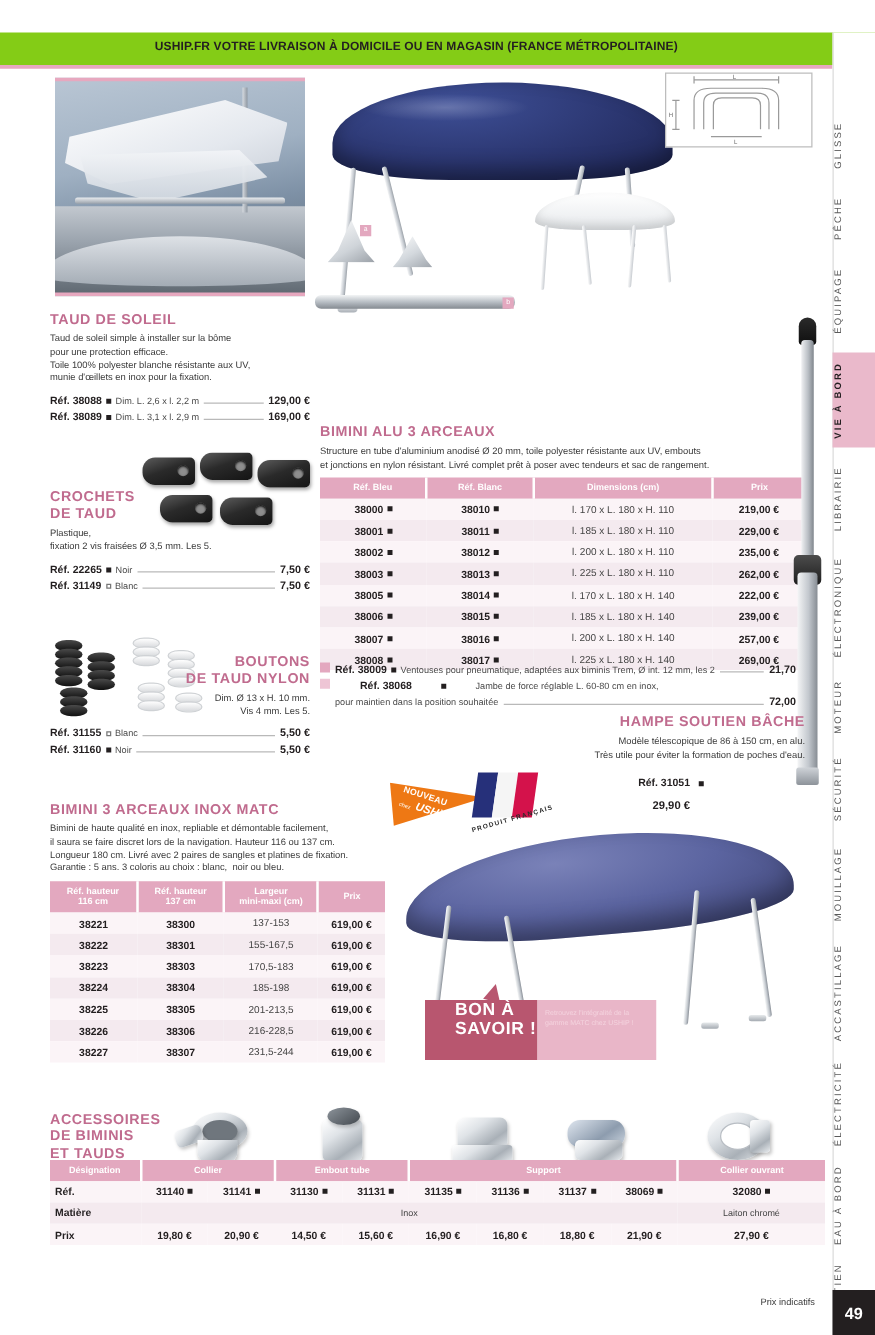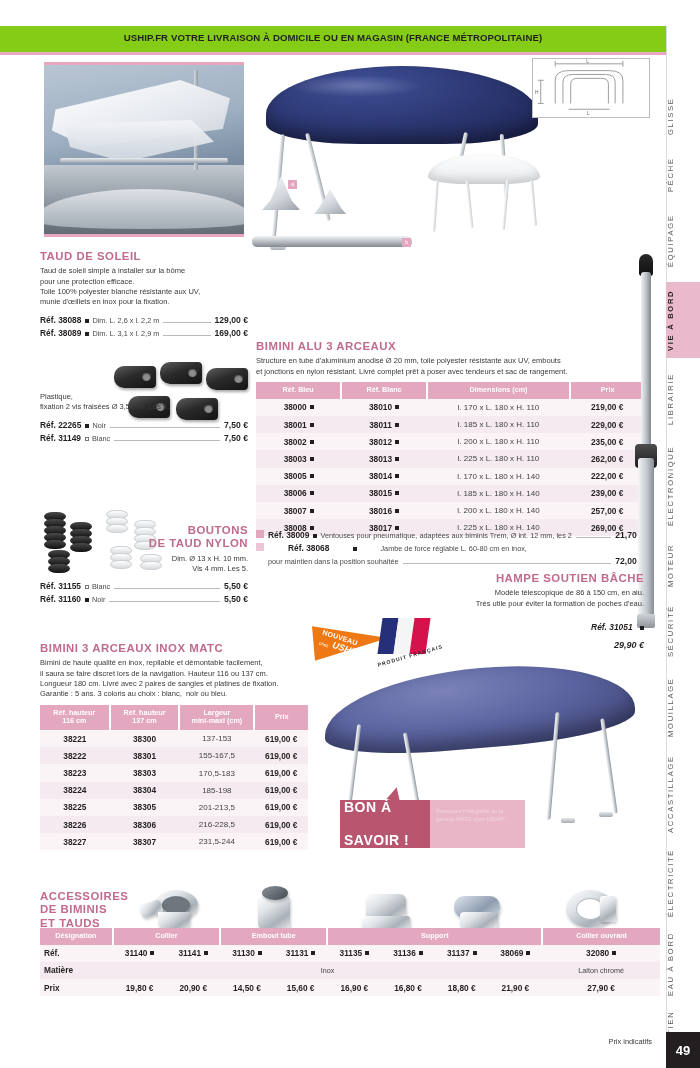--- a/index.html
+++ b/index.html
@@ -190,21 +190,21 @@
      box-shadow: inset 0 -10px 18px rgba(0,0,0,.3);
      transform: skewY(-5deg);
   }
   #photo-inox .leg { position:absolute; background:linear-gradient(90deg,#fafbfb,#c3c8ce 60%,#8a9098); border-radius:2px; }
   #photo-inox .ft { position:absolute; width:14px; height:5px; background:linear-gradient(180deg,#e7eaec,#a4aab1); border-radius:2px; }
 
   
   #bonasavoir { position:absolute; left:340px; top:800px; width:185px; height:48px; }
   #bonasavoir .left {
      position:absolute; left:0; top:0; width:90px; height:48px; background:#b8566f;
-     display:flex; flex-direction:column; justify-content:space-between; padding-left:4px;
+     display:flex; flex-direction:column; justify-content:flex-start; padding-left:24px;
   }
   #bonasavoir .left span { color:#fff; font-weight:bold; font-size:14px; letter-spacing:.5px; line-height:1.05; }
   #bonasavoir .right {
      position:absolute; left:90px; top:0; width:95px; height:48px; background:#e9b6c8;
      padding:7px 6px; color:#f4d3de; font-size:5.6px; line-height:1.45;
   }
   #bonasavoir .arrow {
      position:absolute; left:48px; top:-13px; width:0; height:0;
      border-left:7px solid transparent; border-right:7px solid transparent;
      border-bottom:14px solid #b8566f; transform: rotate(14deg);
@@ -316,20 +316,24 @@
 
   <div class="photo" id="photo-crochets">
     <div class="hook" style="left:2px;   top:4px;"></div>
     <div class="hook" style="left:48px;  top:0px;"></div>
     <div class="hook" style="left:94px;  top:6px;"></div>
     <div class="hook" style="left:16px;  top:34px;"></div>
     <div class="hook" style="left:64px;  top:36px;"></div>
   </div>
 
   <div style="position:absolute; left:40px; top:392px; width:208px;">
+    <h2 class="prodtitle">
+      <span>CROCHETS</span><br>
+      <span>DE TAUD</span>
+    </h2>
     <div class="desc">
       Plastique,<br>
       fixation 2 vis fraisées Ø 3,5 mm. Les 5.
     </div>
     <div class="reflist">
       <div class="refrow">
         <span class="rf">Réf. 22265</span>
         <span class="sq"></span>
         <span class="lbl">Noir</span>
         <span class="dots"></span>
@@ -559,21 +563,21 @@
     <div class="seg2"></div>
     <div class="base"></div>
   </div>
 
   <div style="position:absolute; left:430px; top:572px; width:214px; text-align:right;">
     <h2 class="prodtitle" style="text-align:right;">HAMPE SOUTIEN BÂCHE</h2>
     <div class="desc" style="text-align:right;">
       Modèle télescopique de 86 à 150 cm, en alu.<br>
       Très utile pour éviter la formation de poches d'eau.
     </div>
-    <div style="margin-top:7px; text-align:right;font-style:italic;">
+    <div style="margin-top:7px; text-align:center;">
       <span class="rf" style="font-weight:bold;font-size:8.4px;">Réf. 31051</span>
       <span class="sq" style="display:inline-block;width:4px;height:4px;background:#231f20;margin-left:3px;"></span>
       <br>
       <span class="pr" style="font-weight:bold;font-size:9px;">29,90 €</span>
     </div>
   </div>
 
   <div class="photo" id="photo-inox">
     <div class="cano"></div>
     <div class="leg" style="left:36px;  top:96px;  width:4px; height:104px; transform:rotate(7deg);"></div>

